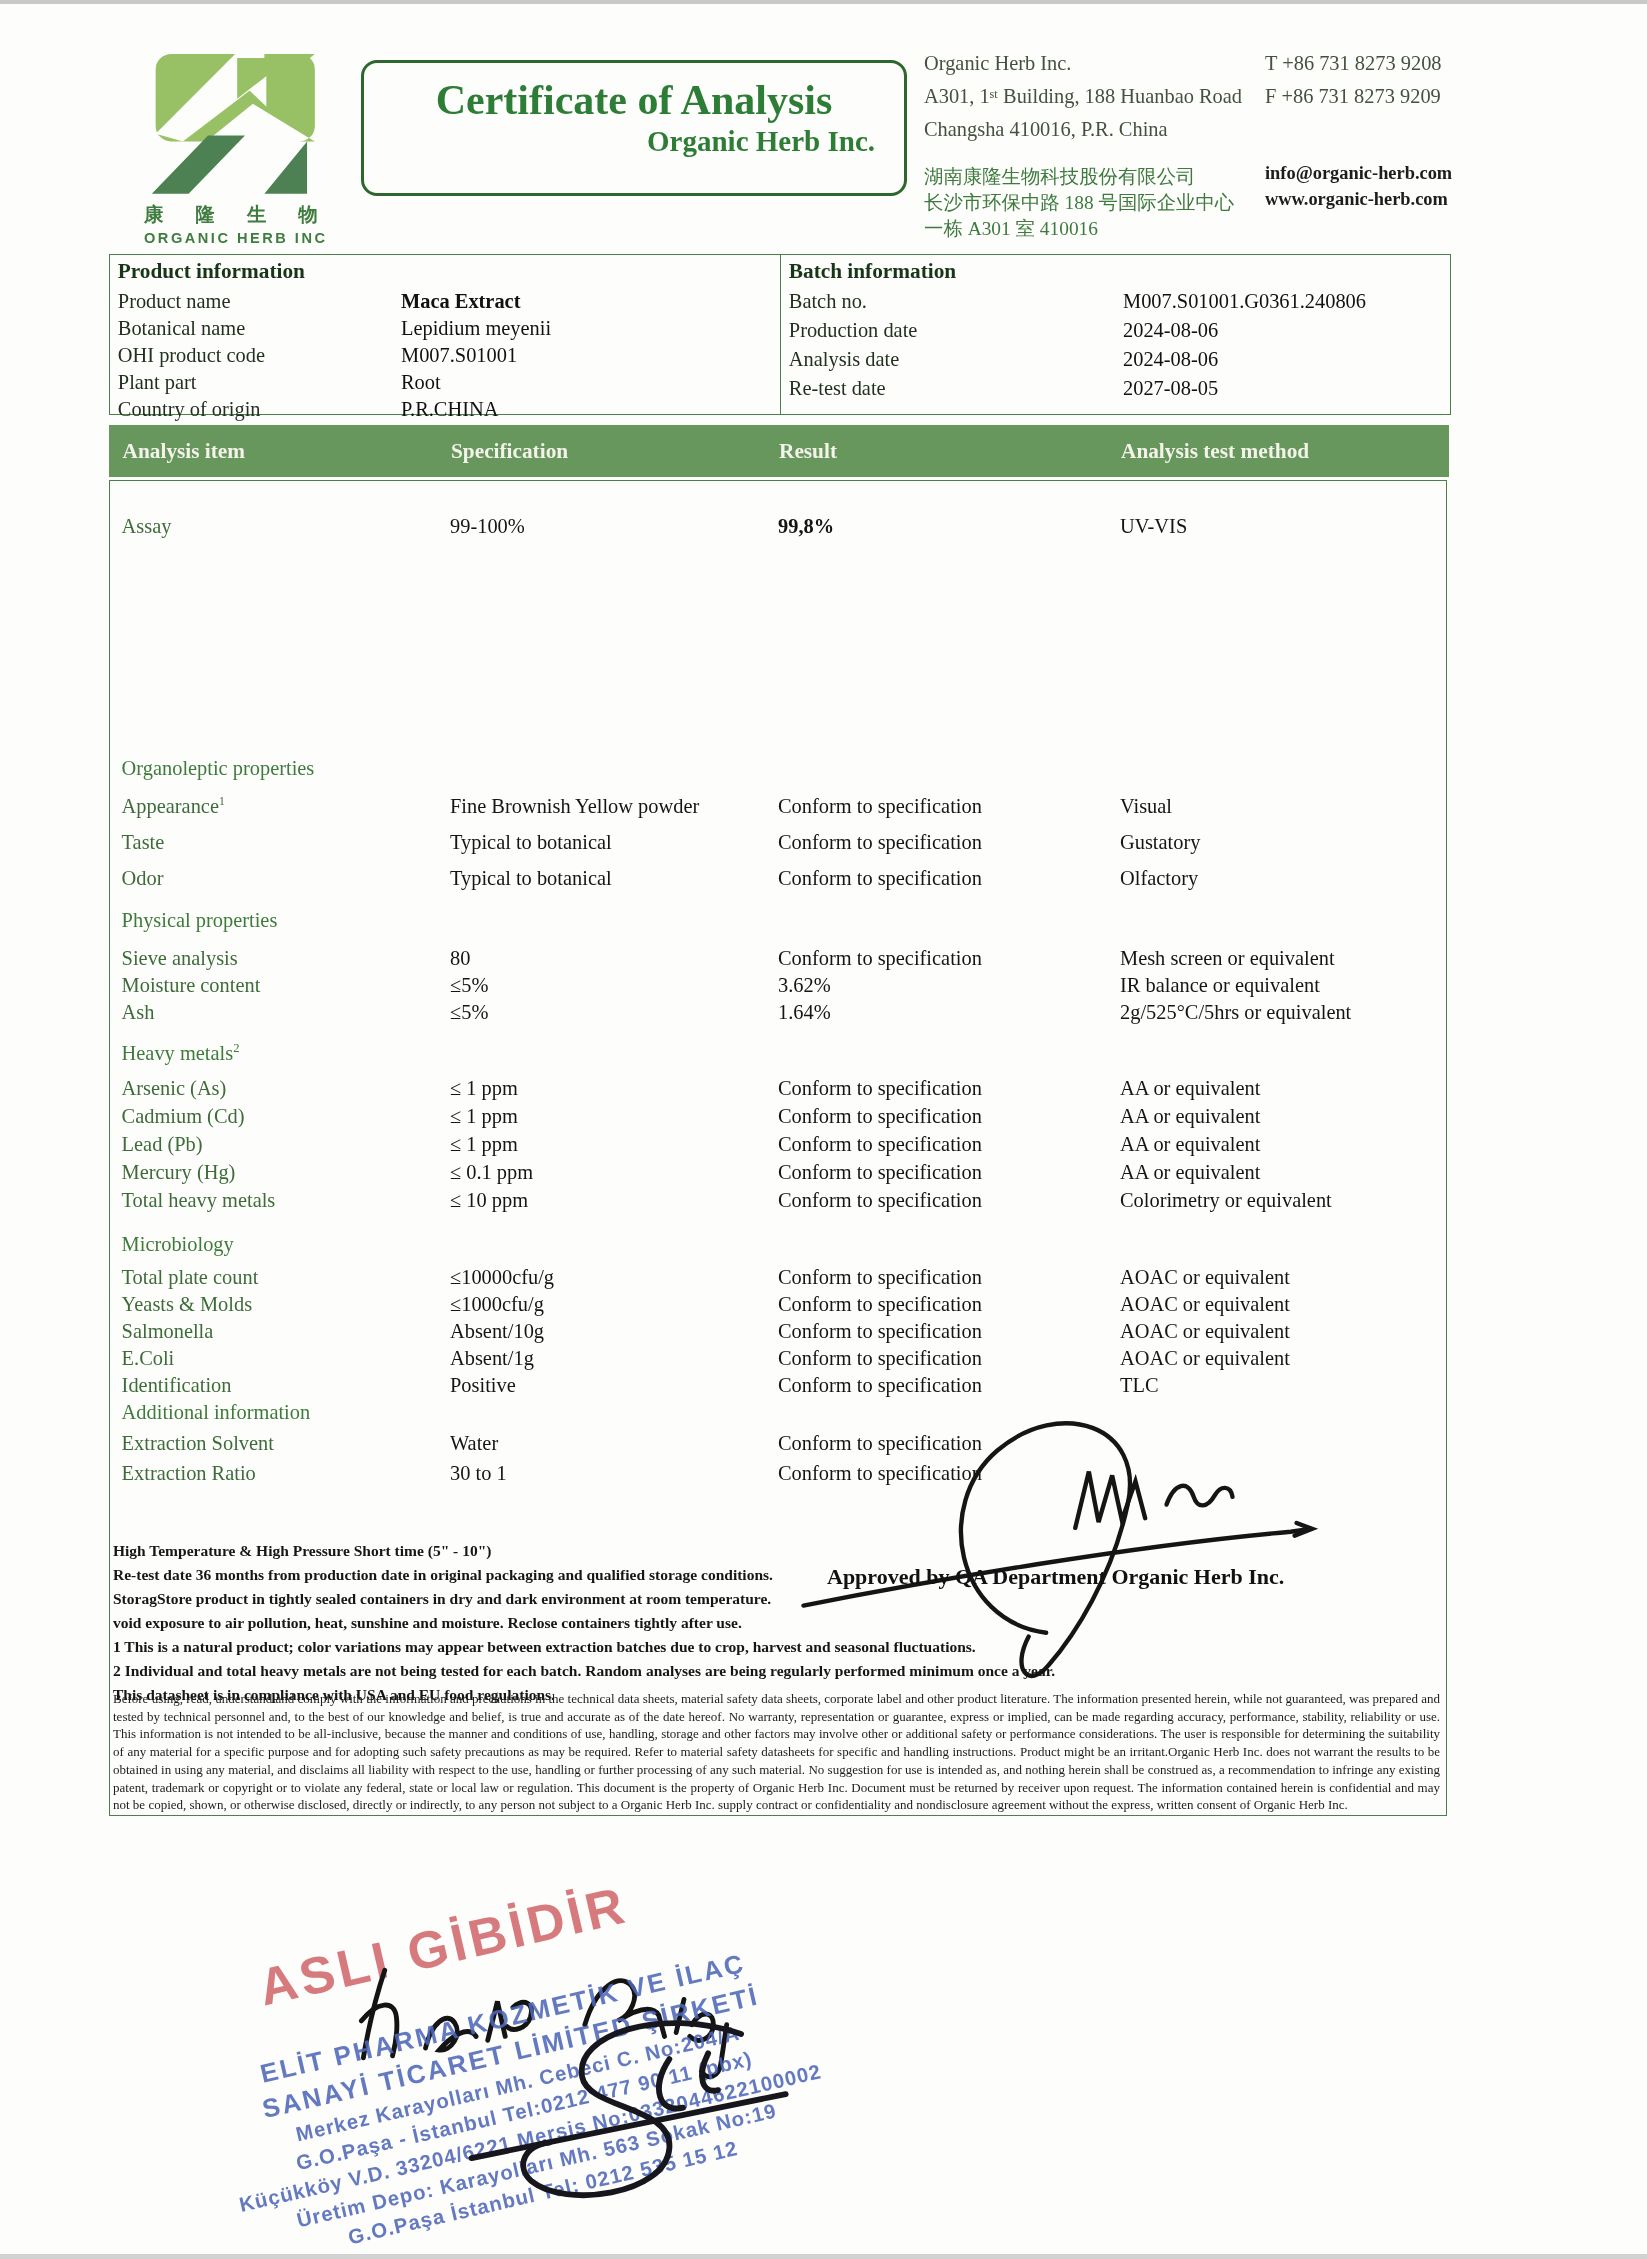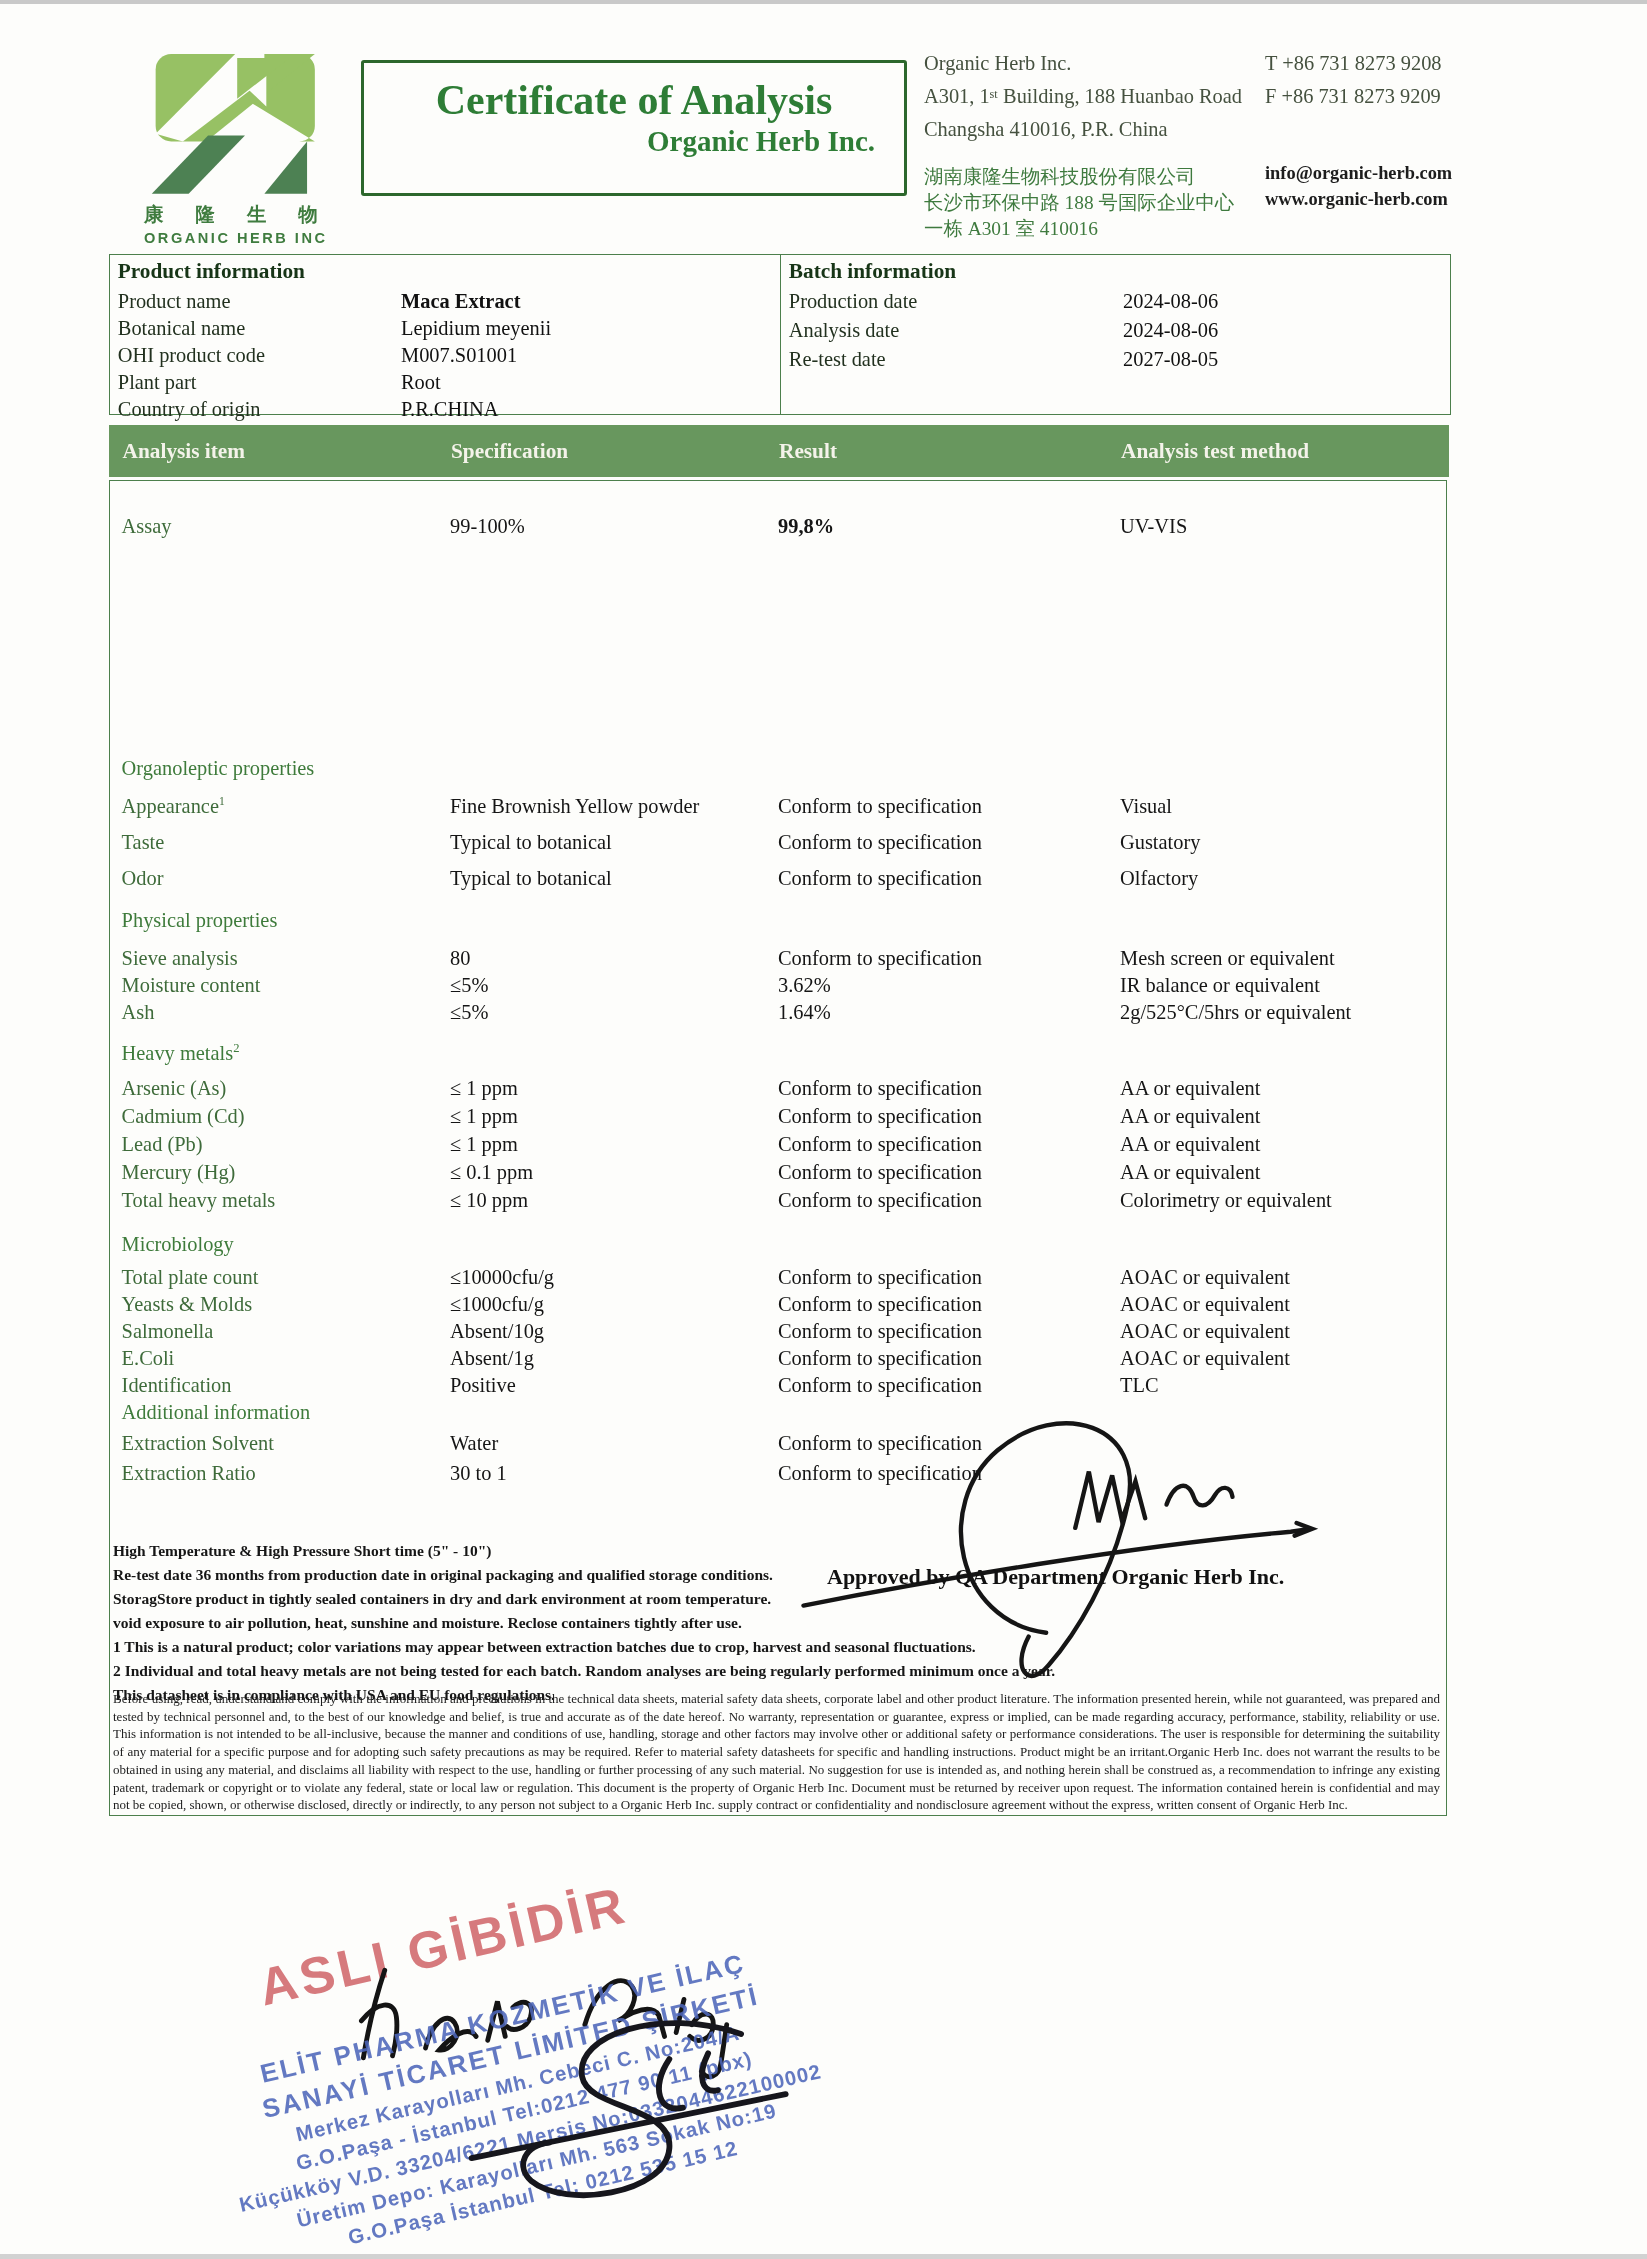--- a/index.html
+++ b/index.html
@@ -6,21 +6,21 @@
   .page{position:relative;width:1648px;height:2259px;background:#fdfdfb;overflow:hidden;
         font-family:"Liberation Serif",serif;color:#1a1a1a;}
   .abs{position:absolute;}
   .edge-top{left:0;top:0;width:1648px;height:3.9px;background:#c9c9c9;}
   .edge-bottom{left:0;top:2254px;width:1648px;height:4.9px;background:#d2d2d2;}
 
   
   .logo{left:144px;top:50px;width:206px;}
   .logo-cn{margin-top:2.9px;font-weight:bold;font-size:19.4px;color:#3f7c3f;letter-spacing:13.6px;white-space:nowrap;}
   .logo-en{font-family:"Liberation Sans",sans-serif;font-weight:bold;font-size:14.6px;color:#3f7c3f;letter-spacing:2.5px;margin-top:1.9px;}
-  .titlebox{left:361px;top:60px;width:540px;height:130px;border:3.9px solid #2c672c;border-radius:3px;background:#fdfdfb;}
+  .titlebox{left:361px;top:60px;width:540px;height:130px;border:3.9px solid #2c672c;border-radius:16px;background:#fdfdfb;}
   .cert-title{margin-top:12.6px;text-align:center;font-weight:bold;font-size:42px;color:#2e7d36;}
   .cert-sub{text-align:right;padding-right:29px;font-weight:bold;font-size:29px;color:#2e7d36;margin-top:1.9px;}
   .contact{left:924px;top:52px;width:532px;font-size:20.4px;color:#45513f;}
   .c-row{position:relative;height:33px;}
   .c-row .c-l{position:absolute;left:0;top:0;white-space:nowrap;}
   .c-row .c-r{position:absolute;left:341px;top:0;white-space:nowrap;}
   .c-gap{height:11.6px;}
   .c-cn{height:26px;font-size:19.4px;color:#3e7a3e;}
   .c-cn .c-r{font-weight:bold;color:#1d1d1d;font-size:18.4px;}
 
@@ -163,20 +163,24 @@
           <span class="lbl">Country of origin</span>
           <span class="val">P.R.CHINA</span>
         </div>
       </div>
   </div>
 
   <div class="abs ibox bbox">
     <h3>Batch information</h3>
     <div class="info-rows">
         <div class="info-row">
+          <span class="lbl">Batch no.</span>
+          <span class="val">M007.S01001.G0361.240806</span>
+        </div>
+        <div class="info-row">
           <span class="lbl">Production date</span>
           <span class="val">2024-08-06</span>
         </div>
         <div class="info-row">
           <span class="lbl">Analysis date</span>
           <span class="val">2024-08-06</span>
         </div>
         <div class="info-row">
           <span class="lbl">Re-test date</span>
           <span class="val">2027-08-05</span>

